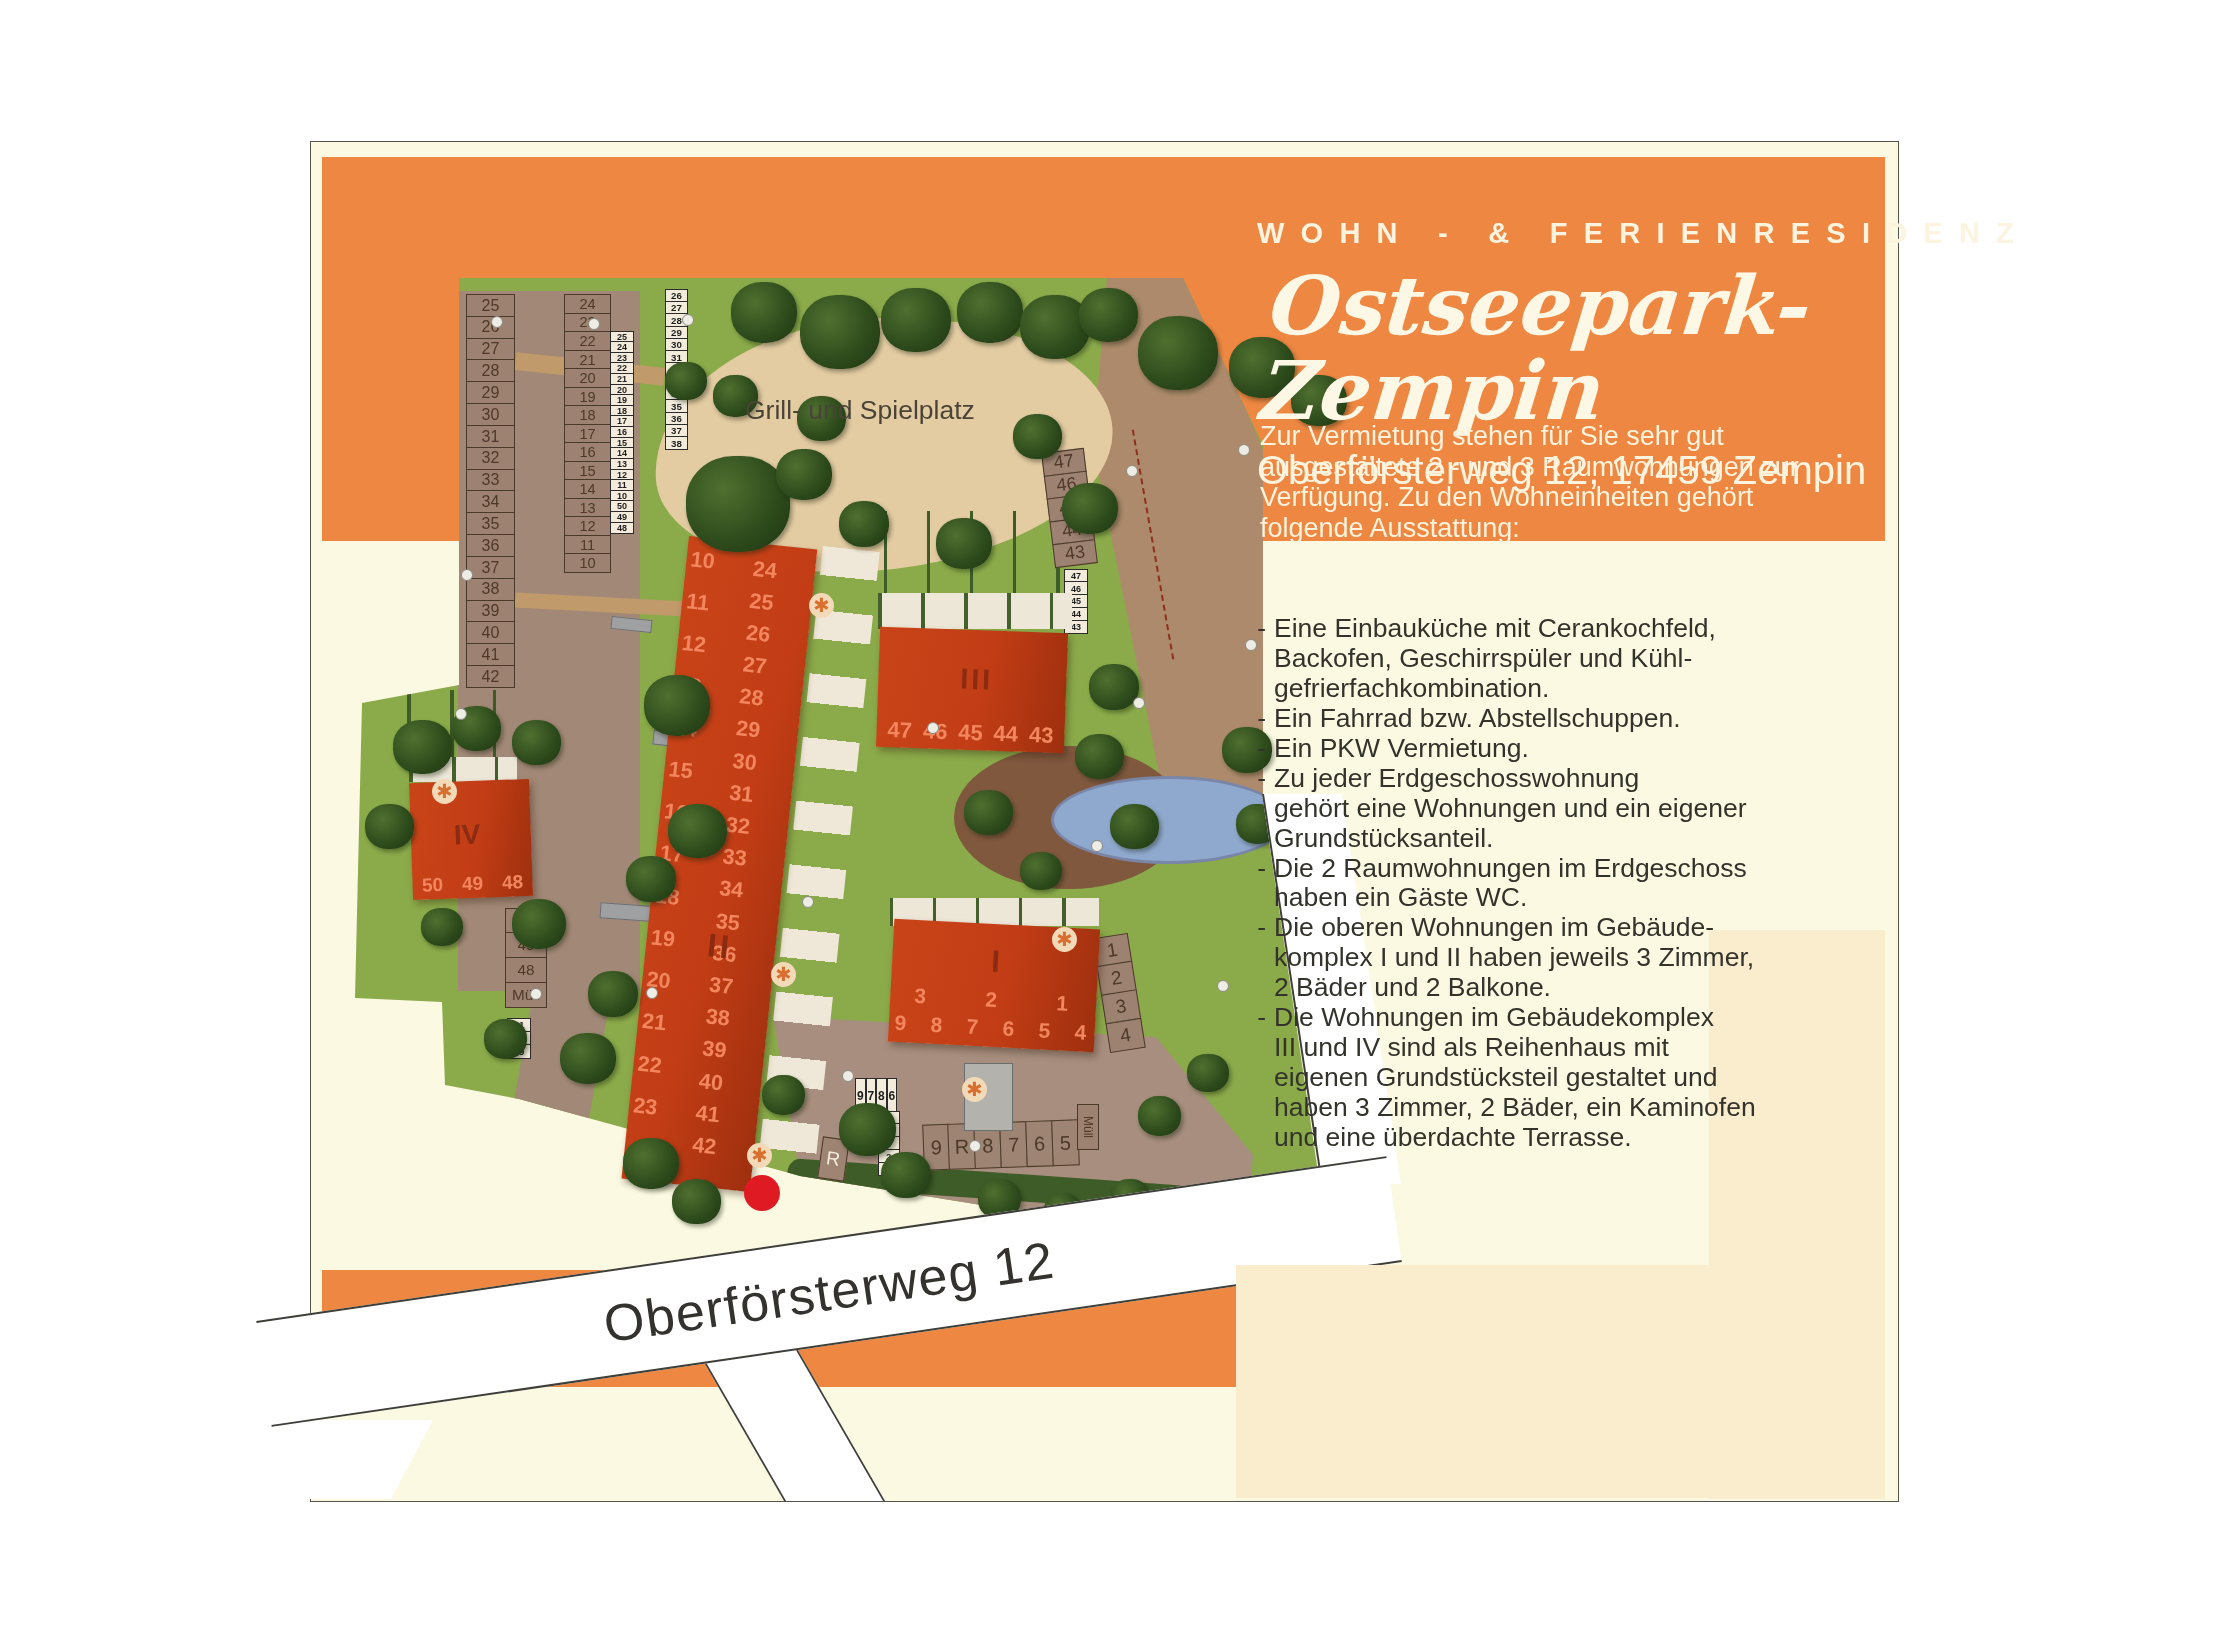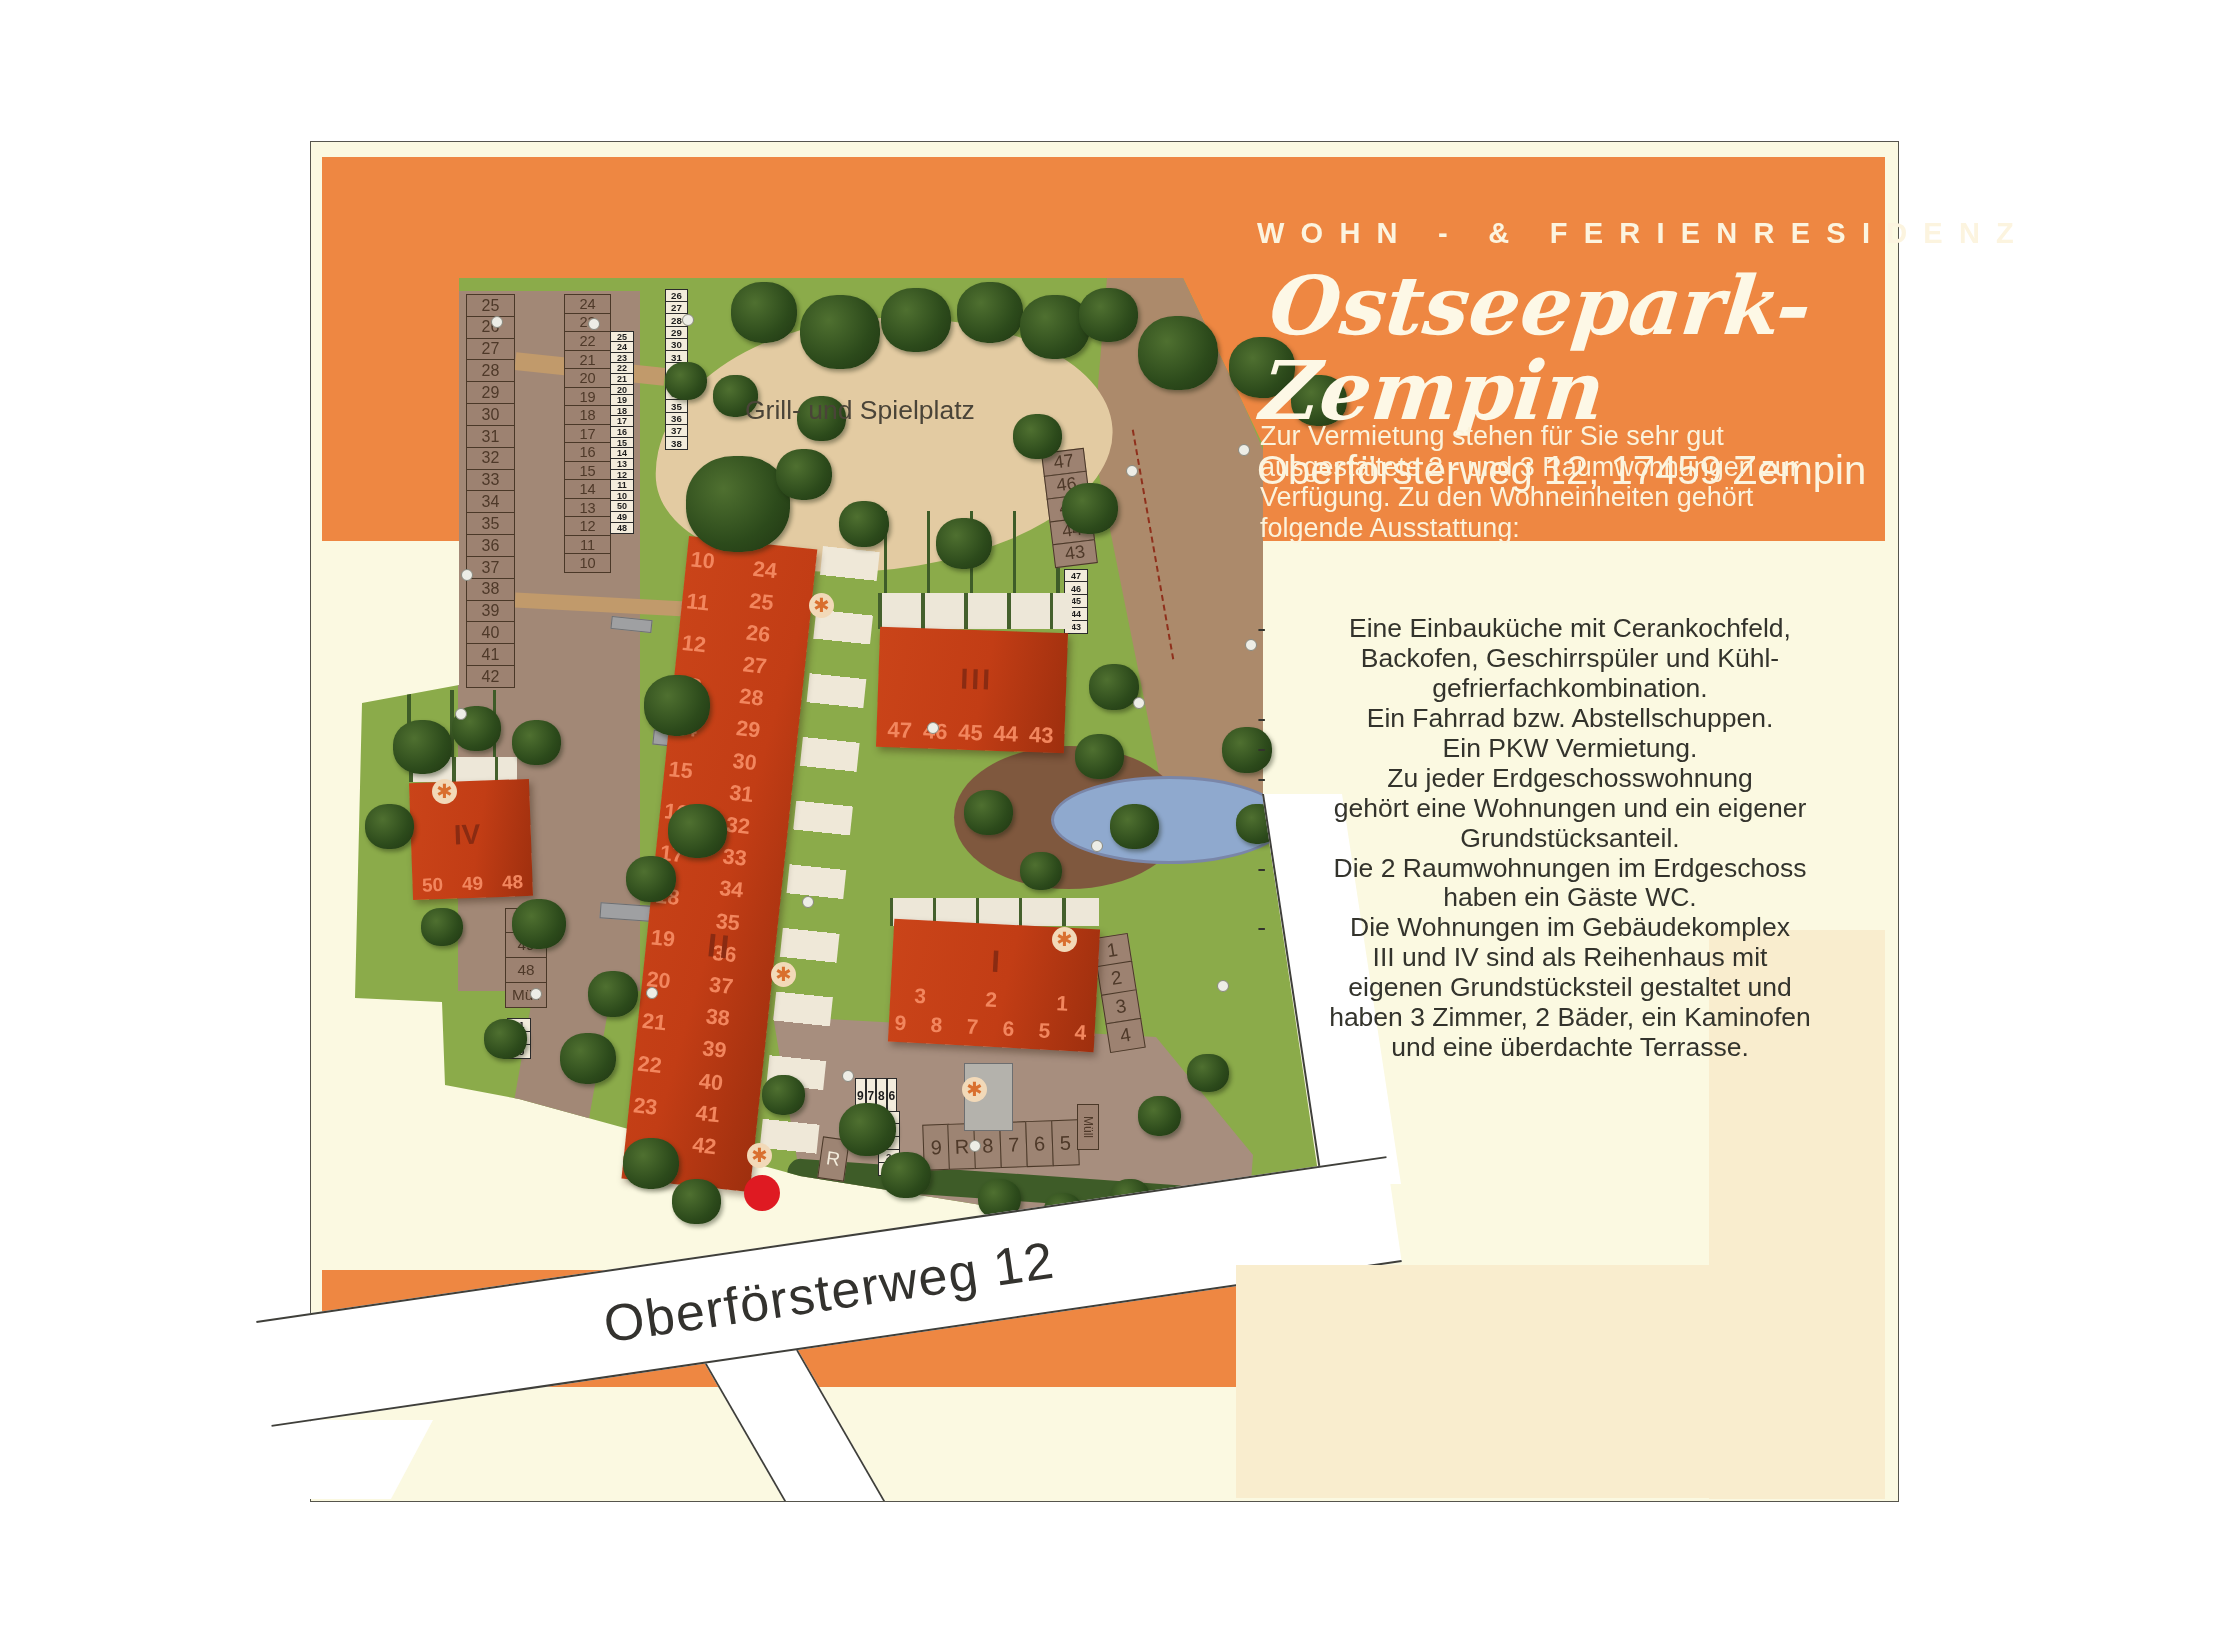--- a/index.html
+++ b/index.html
@@ -13,21 +13,21 @@
   #peach-a{left:1709px;top:930px;width:176px;height:569px;z-index:7;}
   #peach-b{left:1236px;top:1265px;width:648px;height:233px;z-index:7;}
   
   #info{position:absolute;left:1257px;top:217px;width:630px;z-index:9;}
   .kicker{font-size:29px;font-weight:bold;letter-spacing:0.56em;color:#FCF4DF;white-space:nowrap;}
   .title{font-family:"DejaVu Serif", serif;font-style:italic;font-weight:bold;font-size:81px;
          color:#FDF8E6;transform:skewX(-6deg);transform-origin:left bottom;margin-top:12.5px;line-height:1.05;}
   .address{font-size:40px;color:#FCF4DF;margin-top:15.3px;}
   #intro{position:absolute;left:1260px;top:421px;width:599px;z-index:9;
          font-size:27px;line-height:1.13;color:#FBF3DC;white-space:pre-line;}
-  #features{position:absolute;left:1253px;top:614px;width:613px;z-index:9;margin:0;padding:0;list-style:none;text-align:center;}
+  #features{position:absolute;left:1253px;top:614px;width:613px;z-index:9;margin:0;padding:0;list-style:none;}
   #features li{position:relative;font-size:26.5px;line-height:1.13;color:#33332C;
                padding-left:21px;white-space:pre-line;}
   #features li::before{content:"-";position:absolute;left:4.2px;top:0;}
   
   #map{position:absolute;left:355px;top:278px;width:995px;height:981px;z-index:4;}
   #ground{position:absolute;inset:0;
     clip-path:polygon(104px 0,828px 0,908px 167px,908px 522px,964px 901px,968px 968px,
       828px 961px,620px 926px,445px 898px,164px 821px,90px 807px,87px 724px,
       0px 720px,7px 425px,104px 407px);}
   .g-abs{position:absolute;}
@@ -106,20 +106,23 @@
       <li class="feature">Eine Einbauküche mit Cerankochfeld,
 Backofen, Geschirrspüler und Kühl-
 gefrierfachkombination.</li>
       <li class="feature">Ein Fahrrad bzw. Abstellschuppen.</li>
       <li class="feature">Ein PKW Vermietung.</li>
       <li class="feature">Zu jeder Erdgeschosswohnung
 gehört eine Wohnungen und ein eigener
 Grundstücksanteil.</li>
       <li class="feature">Die 2 Raumwohnungen im Erdgeschoss
 haben ein Gäste WC.</li>
+      <li class="feature">Die oberen Wohnungen im Gebäude-
+komplex I und II haben jeweils 3 Zimmer,
+2 Bäder und 2 Balkone.</li>
       <li class="feature">Die Wohnungen im Gebäudekomplex
 III und IV sind als Reihenhaus mit
 eigenen Grundstücksteil gestaltet und
 haben 3 Zimmer, 2 Bäder, ein Kaminofen
 und eine überdachte Terrasse.</li>
     </ul>
 
   <div id="peach-a" class="peach"></div>
   <div id="peach-b" class="peach"></div>
 

